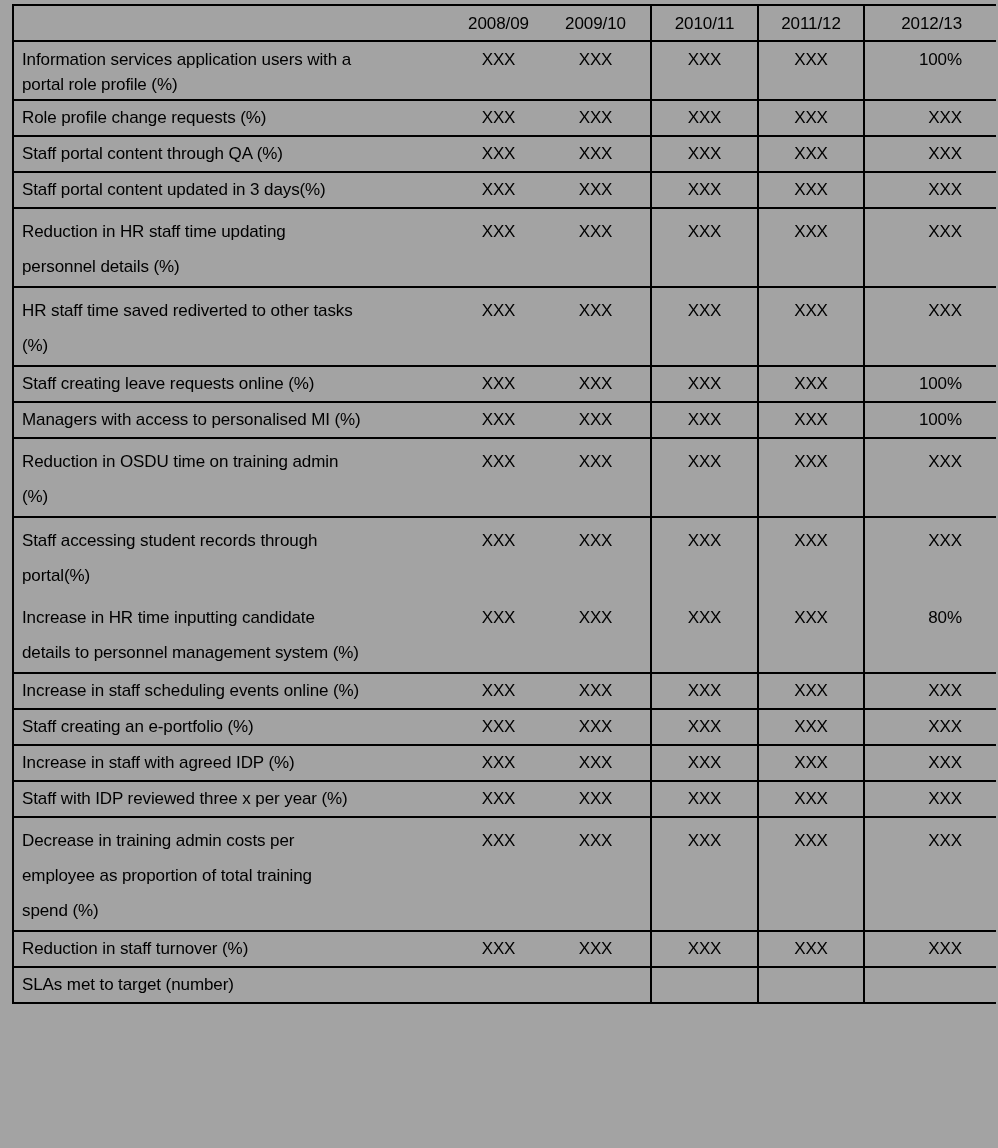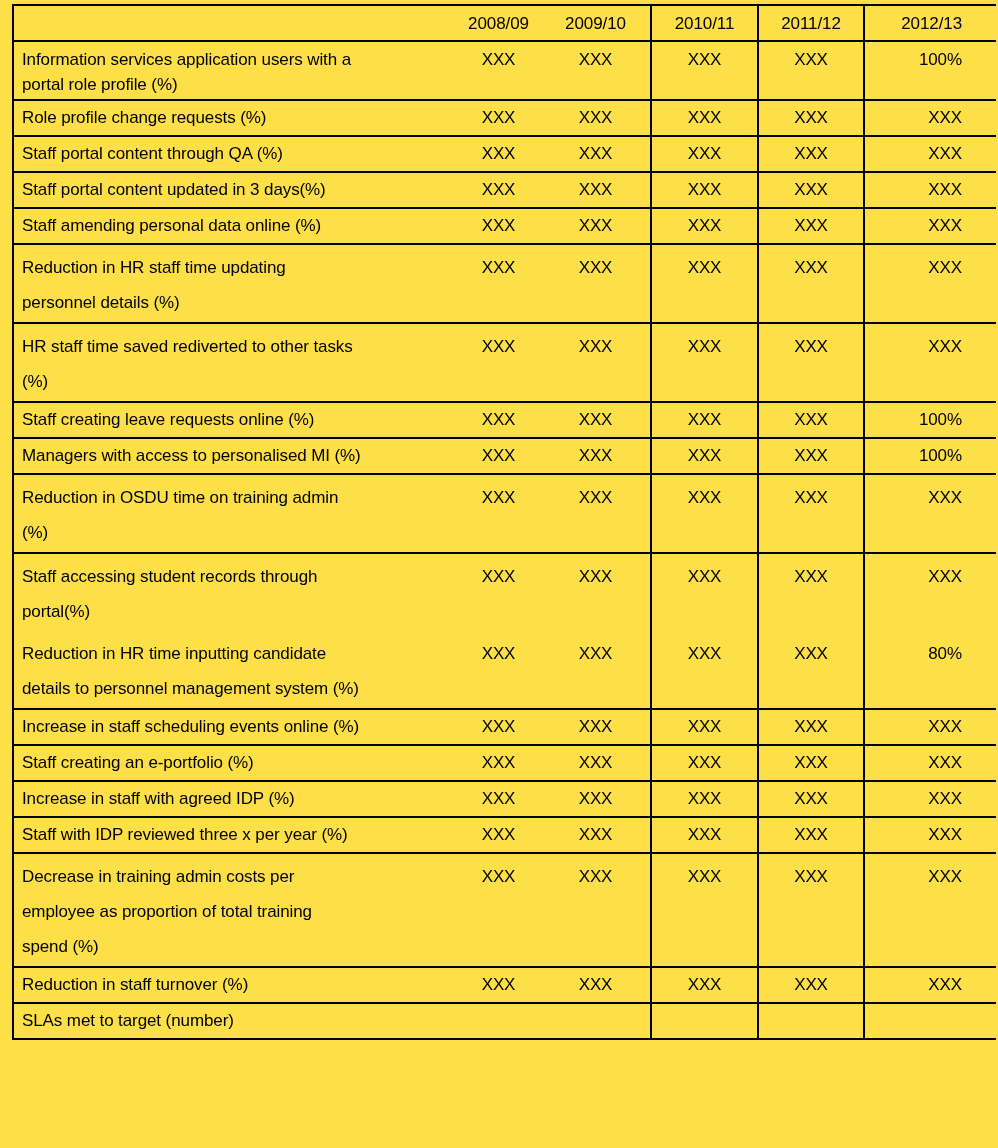--- a/index.html
+++ b/index.html
@@ -1,16 +1,16 @@
 <!DOCTYPE html>
 <html><head>
 <meta charset="utf-8">
 <style>
   html,body{margin:0;padding:0;background:#fff;}
-  .page{width:998px;height:1148px;background:#fde047;overflow:hidden;}
+  .page{width:998px;height:1148px;background:#a3a3a3;overflow:hidden;}
   table.metrics{
     border-collapse:collapse;
     table-layout:fixed;
     width:983px;
     margin:4px 0 0 12px;
     border-top:2px solid #000;
     border-left:2px solid #000;
     font-family:"Liberation Sans",sans-serif;
     font-size:17px;
     color:#000;
@@ -97,28 +97,20 @@
         <td>XXX</td>
       </tr>
       <tr>
         <td>Staff portal content updated in 3 days(%)</td>
         <td>XXX</td>
         <td>XXX</td>
         <td>XXX</td>
         <td>XXX</td>
         <td>XXX</td>
       </tr>
-      <tr>
-        <td>Staff amending personal data online (%)</td>
-        <td>XXX</td>
-        <td>XXX</td>
-        <td>XXX</td>
-        <td>XXX</td>
-        <td>XXX</td>
-      </tr>
       <tr class="tall h71">
         <td>Reduction in HR staff time updating
 personnel details (%)</td>
         <td>XXX</td>
         <td>XXX</td>
         <td>XXX</td>
         <td>XXX</td>
         <td>XXX</td>
       </tr>
       <tr class="tall h71">
@@ -158,21 +150,21 @@
       <tr class="tall h71 nobb">
         <td>Staff accessing student records through
 portal(%)</td>
         <td>XXX</td>
         <td>XXX</td>
         <td>XXX</td>
         <td>XXX</td>
         <td>XXX</td>
       </tr>
       <tr class="tall h71">
-        <td>Reduction in HR time inputting candidate
+        <td>Increase in HR time inputting candidate
 details to personnel management system (%)</td>
         <td>XXX</td>
         <td>XXX</td>
         <td>XXX</td>
         <td>XXX</td>
         <td>80%</td>
       </tr>
       <tr>
         <td>Increase in staff scheduling events online (%)</td>
         <td>XXX</td>

